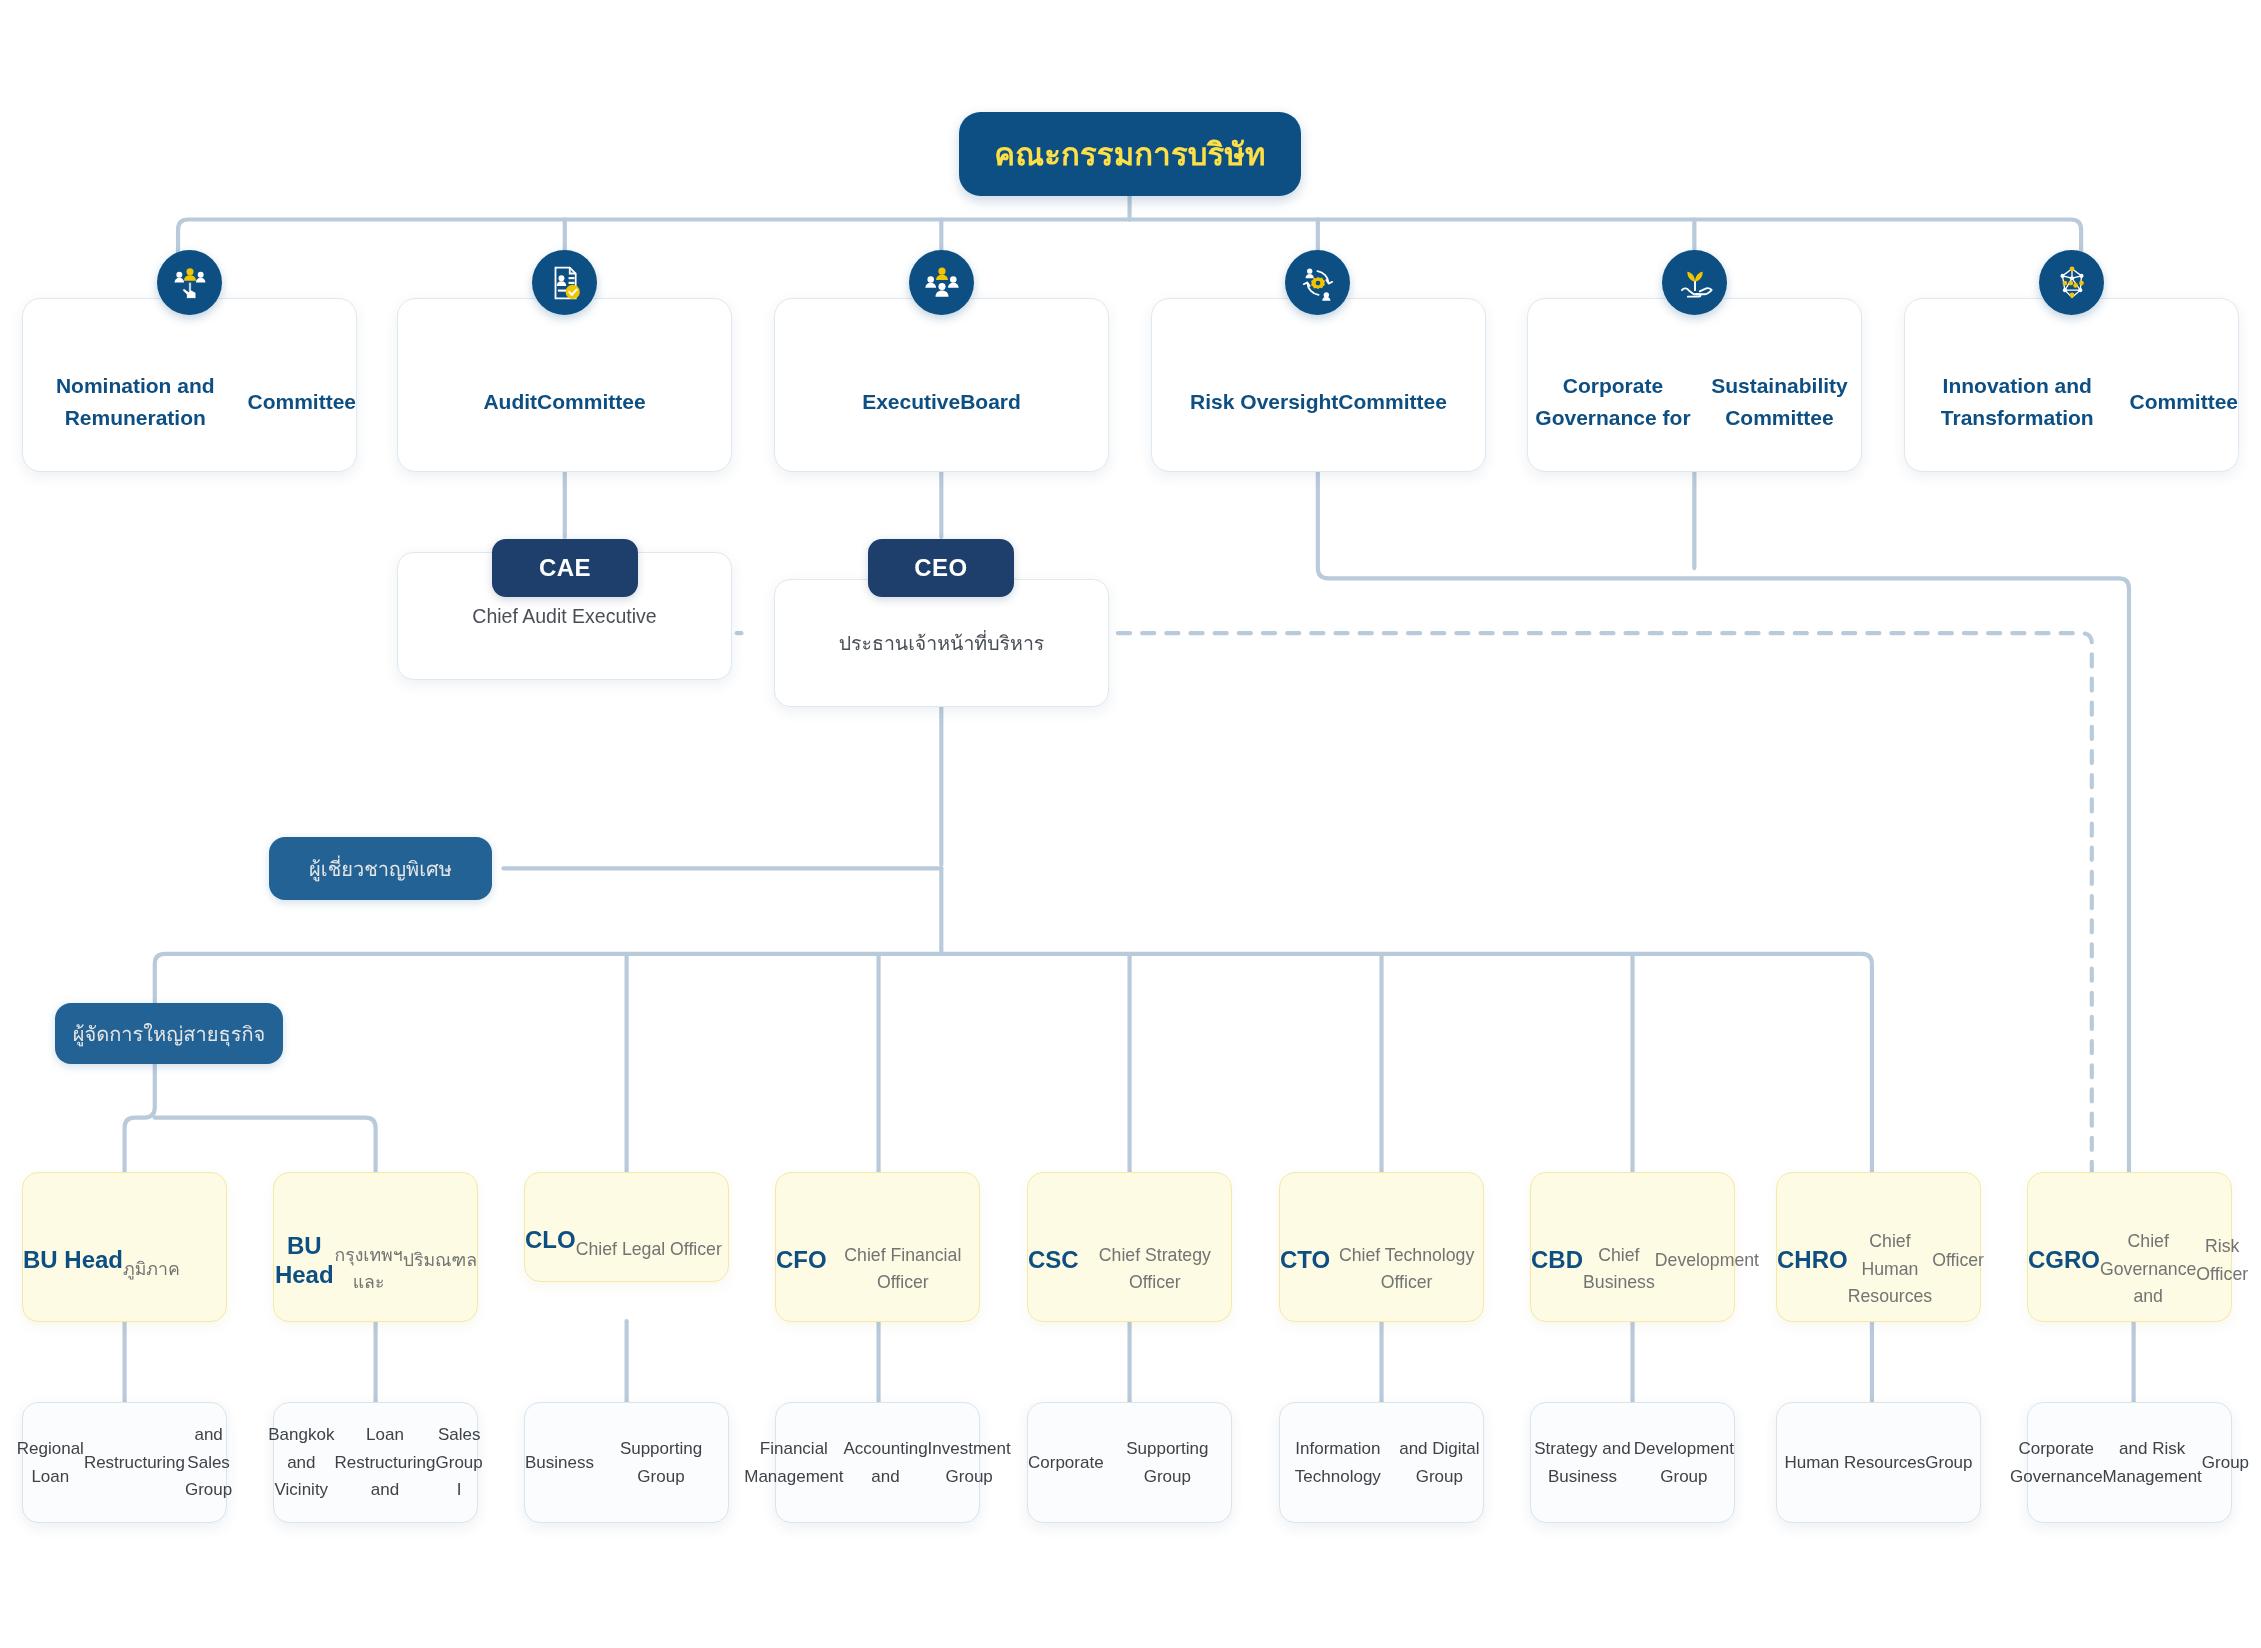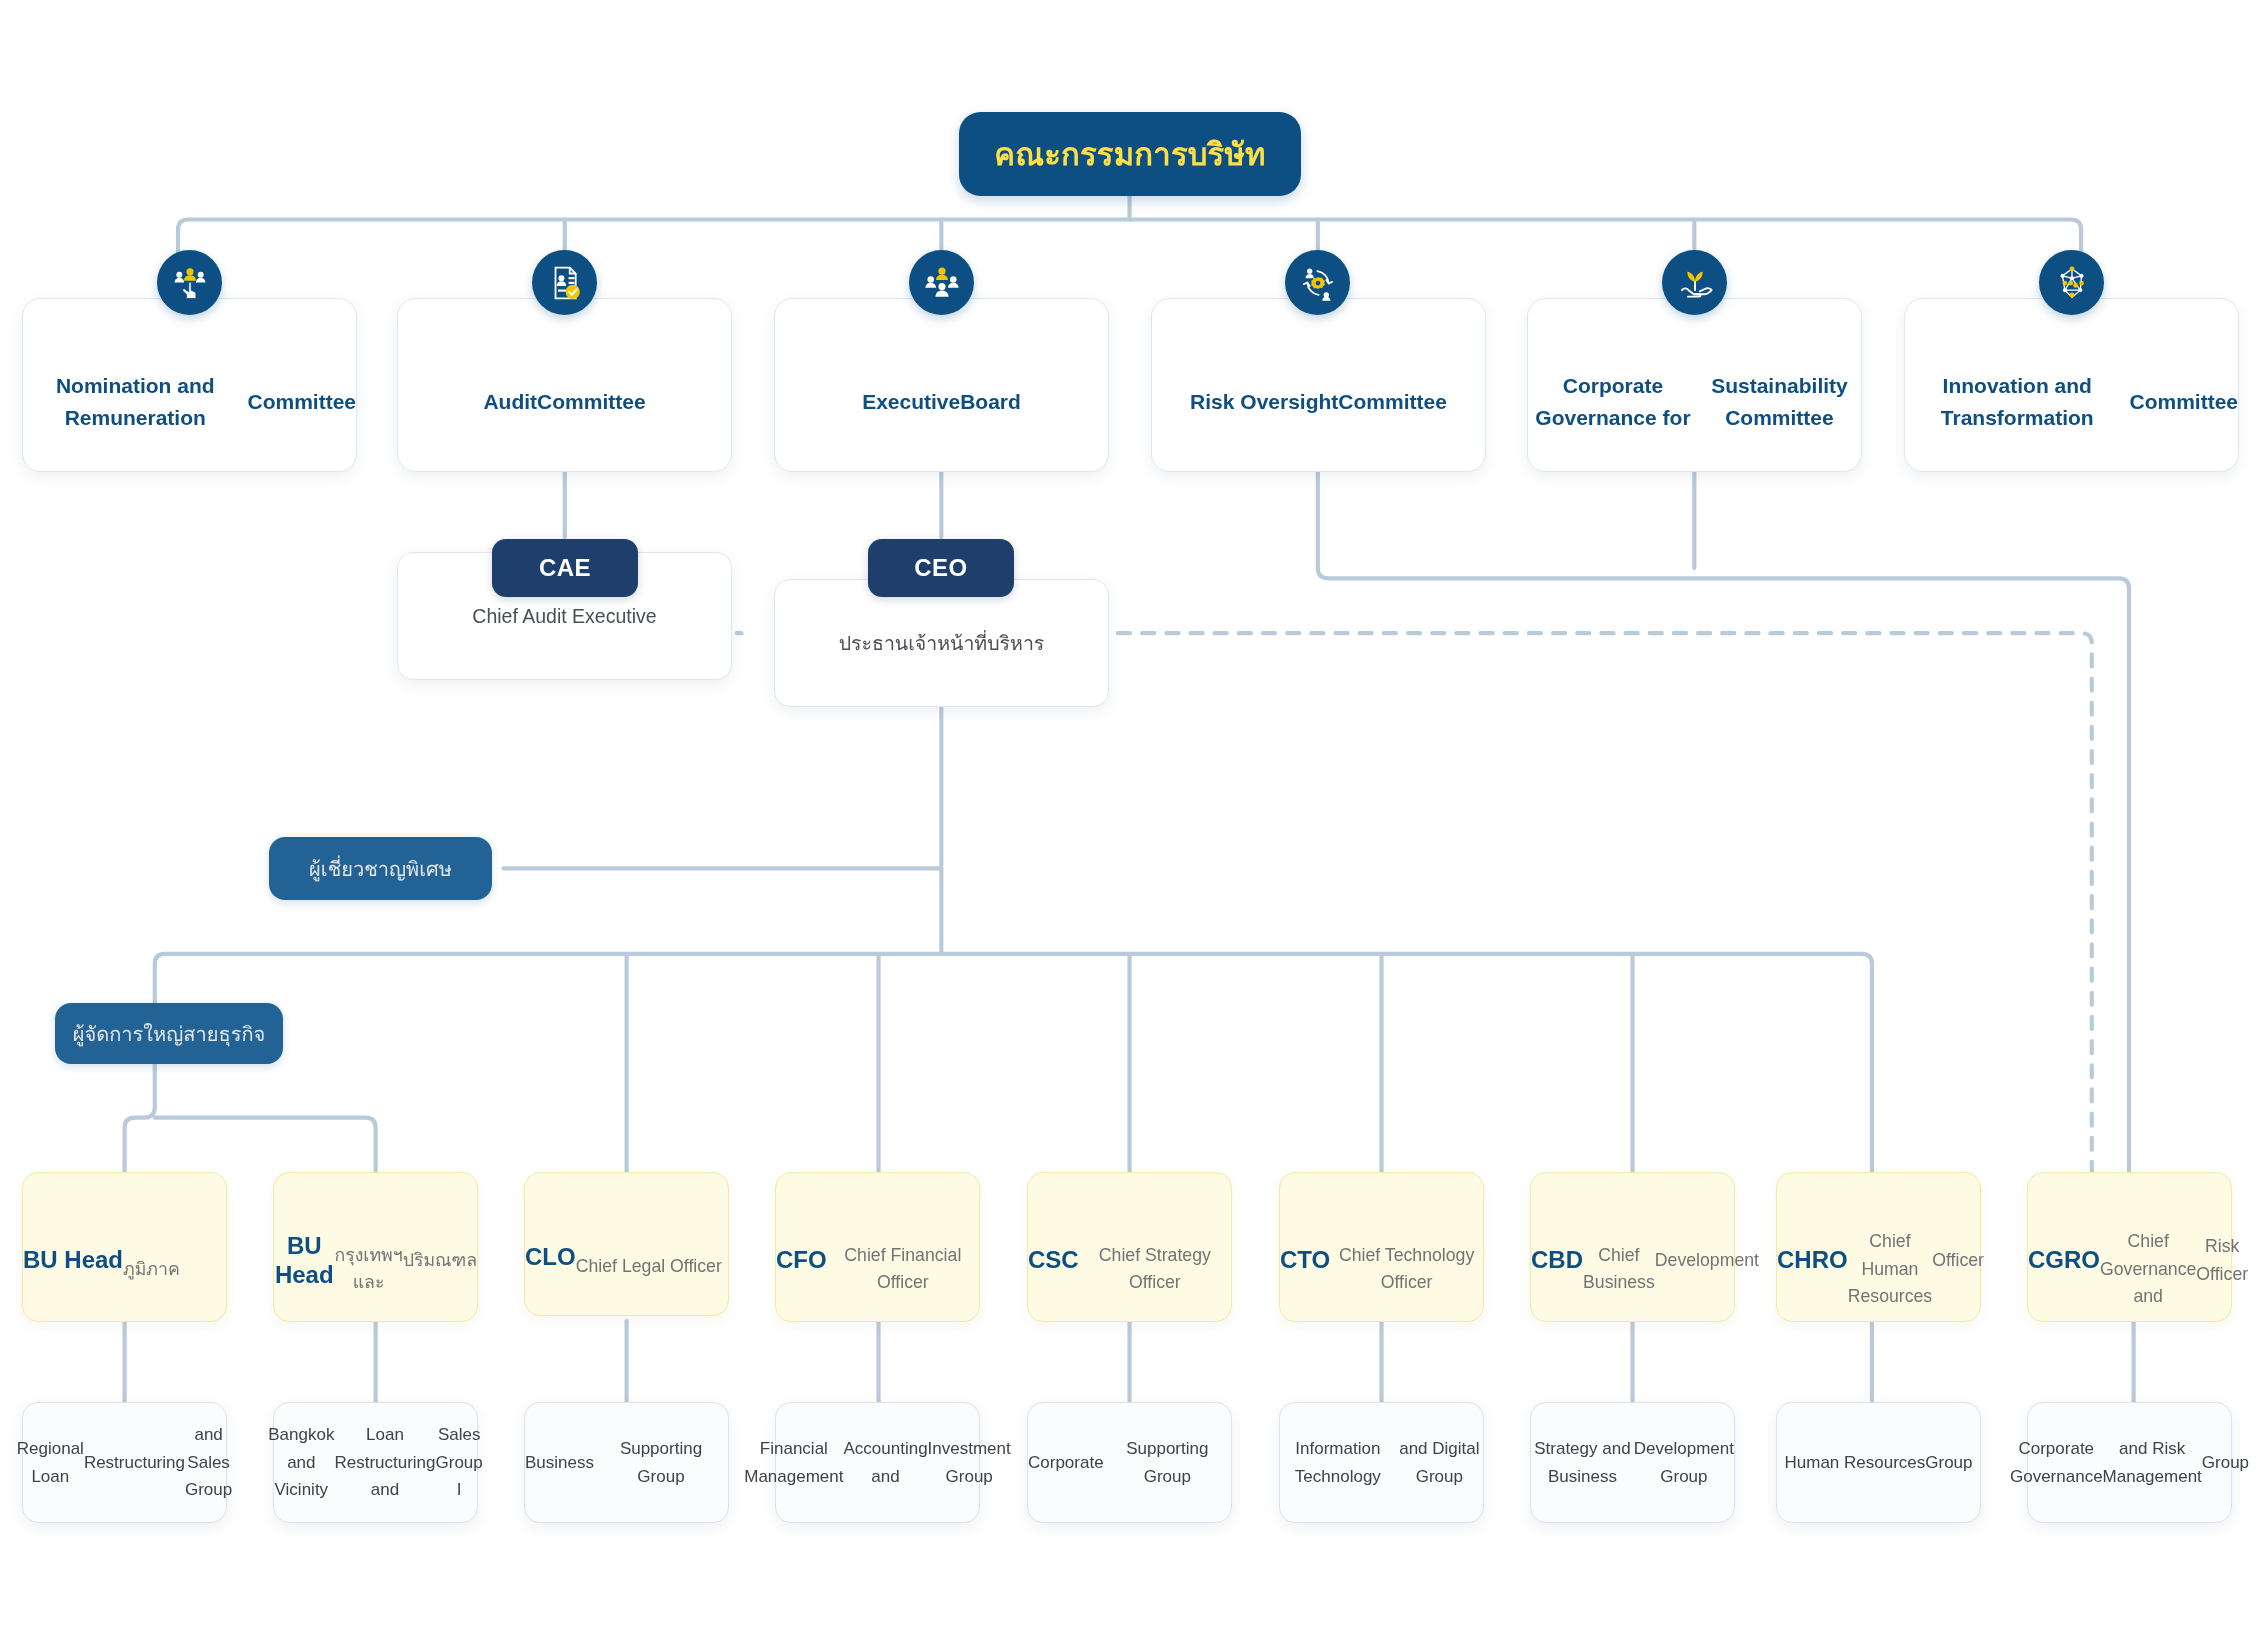--- a/index.html
+++ b/index.html
@@ -272,21 +272,21 @@
     <div class="code">BU Head</div>
     <div class="desc">ภูมิภาค</div>
   </div>
 
   <div class="node card c-level" style="left:273px;top:1172px;width:205px;height:150px;">
     <div class="code">BU Head</div>
     <div class="desc">กรุงเทพฯและ</div>
     <div class="desc" style="margin-top:0;">ปริมณฑล</div>
   </div>
 
-  <div class="node card c-level" style="left:524px;top:1172px;width:205px;height:144px;">
+  <div class="node card c-level" style="left:524px;top:1172px;width:205px;height:110px;">
     <div class="code">CLO</div>
     <div class="desc">Chief Legal Officer</div>
   </div>
 
   <div class="node card c-level" style="left:775px;top:1172px;width:205px;height:150px;">
     <div class="code">CFO</div>
     <div class="desc">Chief Financial Officer</div>
   </div>
 
   <div class="node card c-level" style="left:1027px;top:1172px;width:205px;height:150px;">

